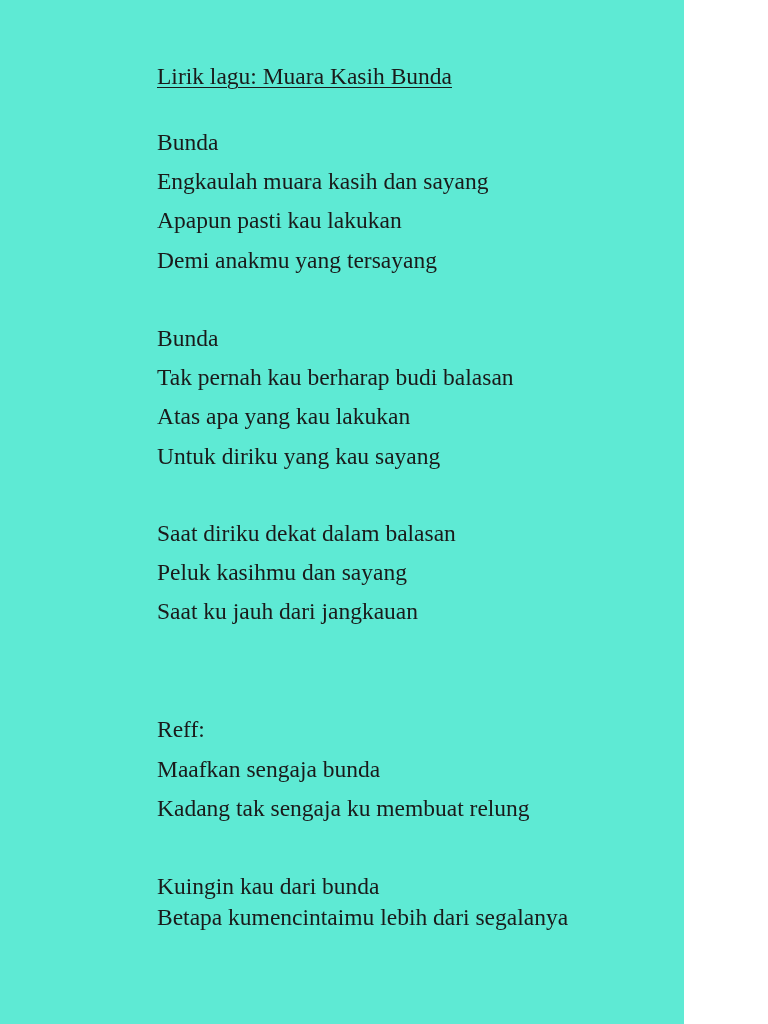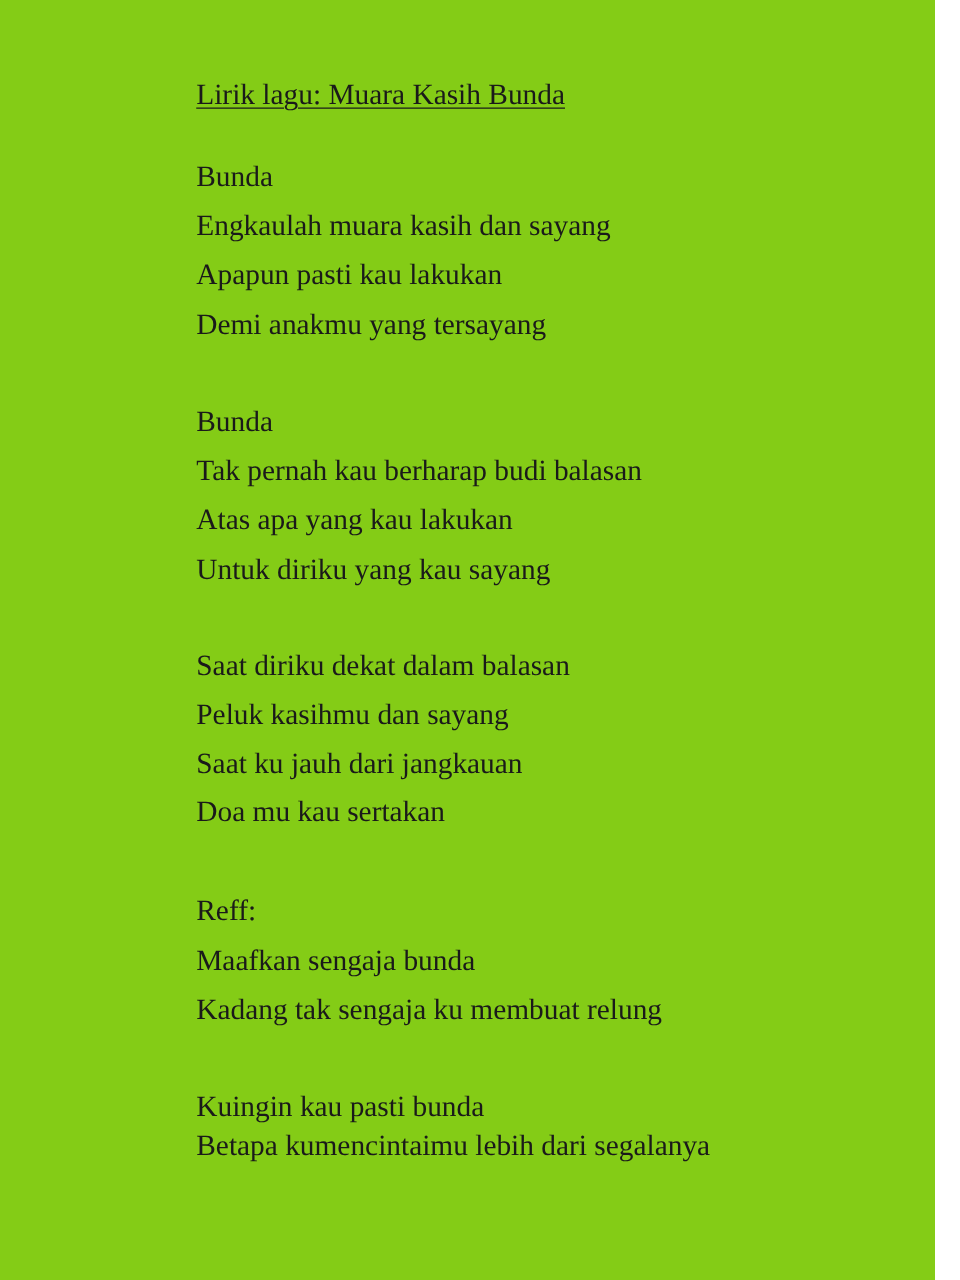--- a/index.html
+++ b/index.html
@@ -12,24 +12,23 @@
       height: 1024px;
       position: relative;
       overflow: hidden;
       font-family: "Liberation Serif", "DejaVu Serif", serif;
       color: #1a1a1a;
     }
     .page {
       position: absolute;
       left: 0;
       top: 0;
-      width: 736px;
+      width: 684px;
       height: 1024px;
-      background: #84cc16;
-      padding-left: 12px;
+      background: #5eead4;
     }
     .line {
       position: absolute;
       left: 157px;
       font-size: 23.5px;
       line-height: 28px;
       white-space: nowrap;
     }
     .title {
       text-decoration: underline;
@@ -49,20 +48,19 @@
   <div class="line" style="top:246px;">Demi anakmu yang tersayang</div>
 
   <div class="line" style="top:324px;">Bunda</div>
   <div class="line" style="top:363px;">Tak pernah kau berharap budi balasan</div>
   <div class="line" style="top:402px;">Atas apa yang kau lakukan</div>
   <div class="line" style="top:442px;">Untuk diriku yang kau sayang</div>
 
   <div class="line" style="top:519px;">Saat diriku dekat dalam balasan</div>
   <div class="line" style="top:558px;">Peluk kasihmu dan sayang</div>
   <div class="line" style="top:597px;">Saat ku jauh dari jangkauan</div>
-  <div class="line" style="top:636px;">Doa mu kau sertakan</div>
 
   <div class="line" style="top:715px;">Reff:</div>
   <div class="line" style="top:755px;">Maafkan sengaja bunda</div>
   <div class="line" style="top:794px;">Kadang tak sengaja ku membuat relung</div>
-  <div class="line" style="top:872px;">Kuingin kau pasti bunda</div>
+  <div class="line" style="top:872px;">Kuingin kau dari bunda</div>
   <div class="line" style="top:903px;">Betapa kumencintaimu lebih dari segalanya</div>
 </div>
 
 </body></html>

